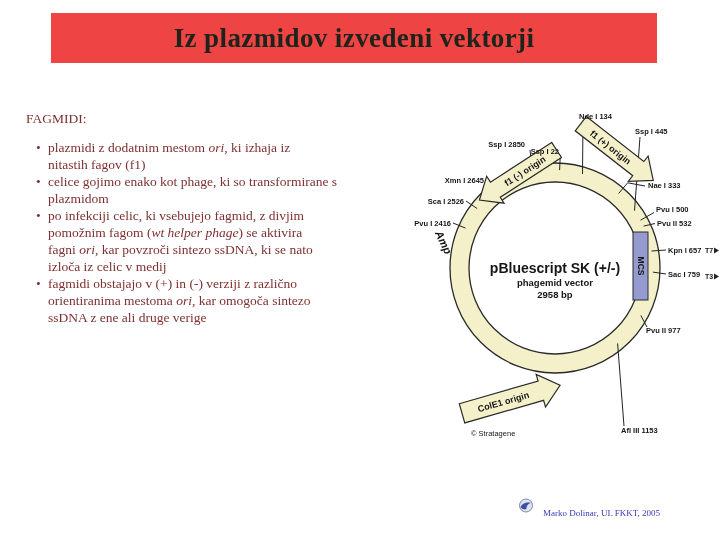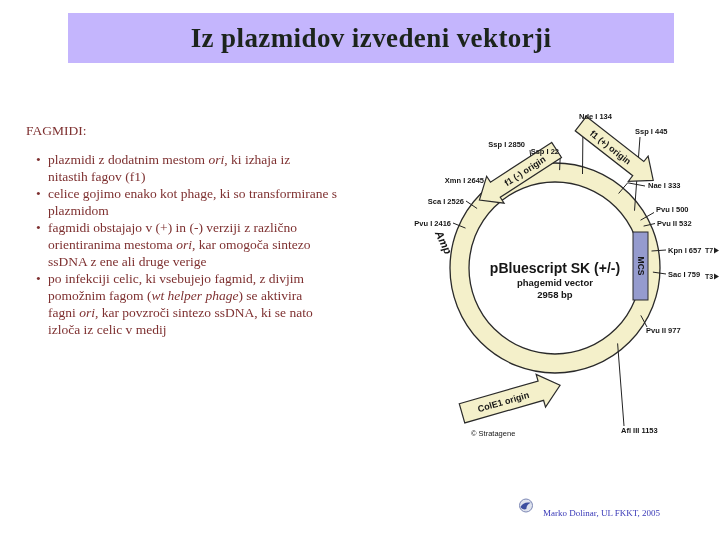--- a/index.html
+++ b/index.html
@@ -1,23 +1,23 @@
 <!DOCTYPE html>
 <html><head>
 <meta charset="utf-8">
 <style>
   html,body{margin:0;padding:0;background:#ffffff;}
   .slide{position:relative;width:720px;height:540px;background:#ffffff;overflow:hidden;
          font-family:"Liberation Serif",serif;}
-  .titlebar{position:absolute;left:68px;top:13px;width:606px;height:50px;background:#c4b5fd;
+  .titlebar{position:absolute;left:51px;top:13px;width:606px;height:50px;background:#ef4444;
             display:flex;align-items:center;justify-content:center;}
   .titlebar h1{margin:0;font-size:27px;font-weight:bold;color:#1c241c;letter-spacing:.4px;}
   .content{position:absolute;left:24px;top:110px;width:372px;color:#7e3030;
            font-size:13.5px;line-height:17px;}
-  .content .heading{margin:12px 0 1px 2px;}
+  .content .heading{margin:0 0 1px 2px;}
   ul.bullets{margin:12px;padding:0;list-style:none;}
   ul.bullets li{position:relative;padding-left:12px;white-space:pre-wrap;}
   ul.bullets li::before{content:"\2022";position:absolute;left:0;top:0;}
   .it{font-style:italic;}
   .diagram{position:absolute;left:385px;top:95px;width:335px;height:380px;}
   .diagram text{font-family:"Liberation Sans",sans-serif;fill:#161616;}
   .site{font-size:7.5px;font-weight:bold;}
   .banner-label{font-size:9px;font-weight:bold;}
   .ctr1{font-size:14px;font-weight:bold;}
   .ctr2{font-size:9.5px;font-weight:bold;fill:#333333;}
@@ -37,27 +37,27 @@
     <h1>Iz plazmidov izvedeni vektorji</h1>
   </div>
 
   <div class="content">
     <p class="heading">FAGMIDI:</p>
     <ul class="bullets">
         <li><span>plazmidi z dodatnim mestom </span><span class="it">ori</span><span>, ki izhaja iz
 nitastih fagov (f1)</span></li>
         <li><span>celice gojimo enako kot phage, ki so transformirane s
 plazmidom</span></li>
-        <li><span>fagmidi obstajajo v (+) in (-) verziji z različno
-orientiranima mestoma </span><span class="it">ori</span><span>, kar omogoča sintezo
-ssDNA z ene ali druge verige</span></li>
         <li><span>po infekciji celic, ki vsebujejo fagmid, z divjim
 pomožnim fagom (</span><span class="it">wt helper phage</span><span>) se aktivira
 fagni </span><span class="it">ori</span><span>, kar povzroči sintezo ssDNA, ki se nato
 izloča iz celic v medij</span></li>
+        <li><span>fagmidi obstajajo v (+) in (-) verziji z različno
+orientiranima mestoma </span><span class="it">ori</span><span>, kar omogoča sintezo
+ssDNA z ene ali druge verige</span></li>
       </ul>
   </div>
 
   <div class="diagram">
     <svg viewBox="0 0 335 380" width="335" height="380">
 
       <g>
         <circle cx="170" cy="173" r="105" fill="#f4f0ca" stroke="#2a2a2a" stroke-width="1.3"></circle>
         <circle cx="170" cy="173" r="86" fill="#ffffff" stroke="#2a2a2a" stroke-width="1.3"></circle>
       </g>

